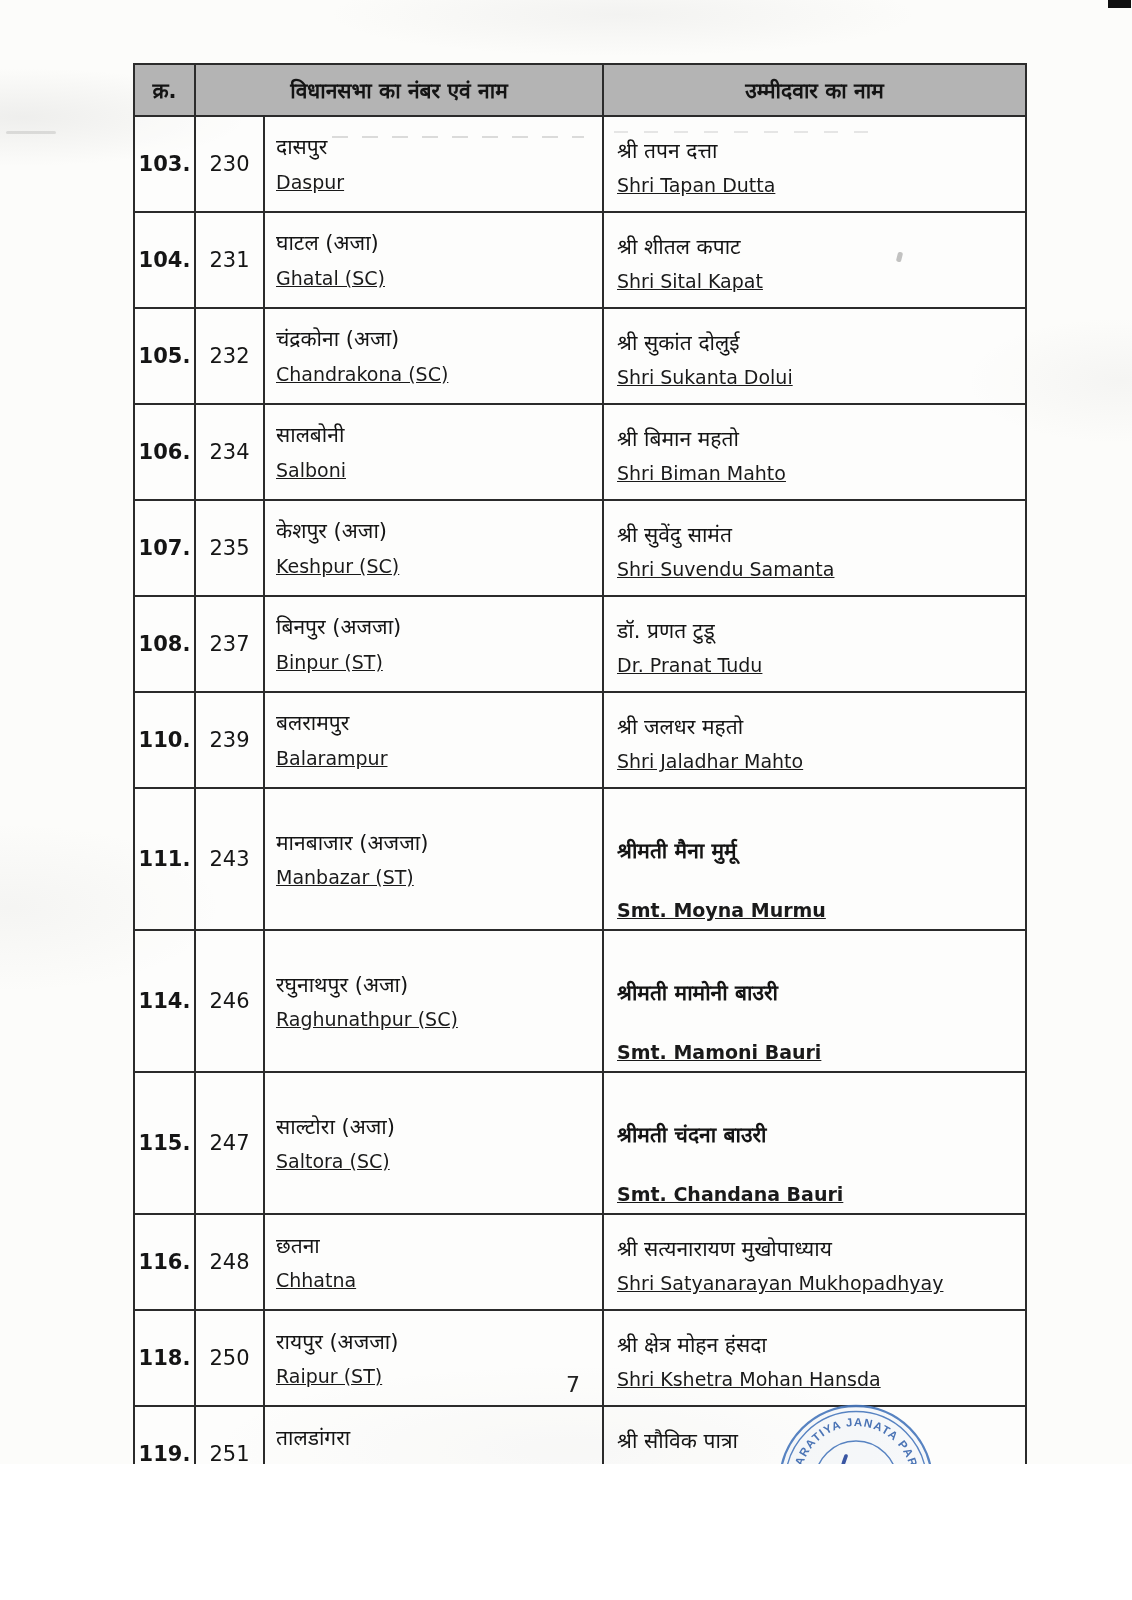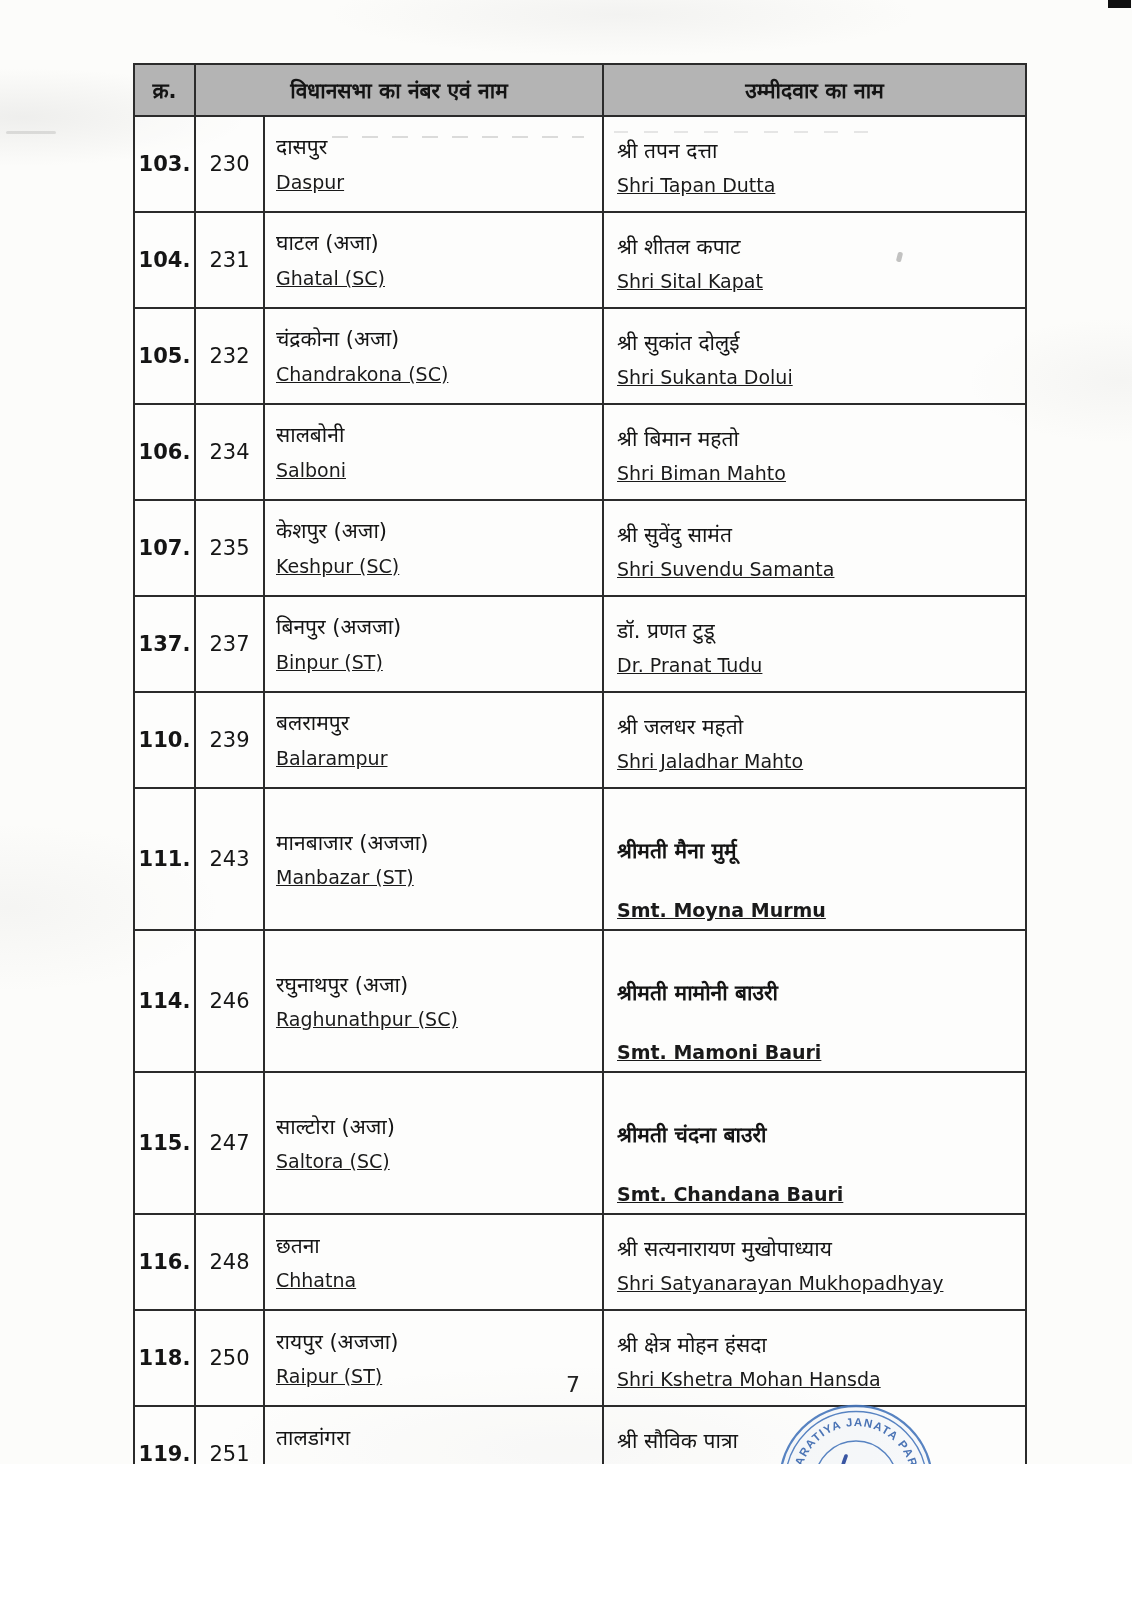--- a/index.html
+++ b/index.html
@@ -138,21 +138,21 @@
         <div class="hi">केशपुर (अजा)</div>
         <div class="en">Keshpur (SC)</div>
       </td>
       <td class="c-cand">
         <div class="hi">श्री सुवेंदु सामंत</div>
         <div class="en">Shri Suvendu Samanta</div>
       </td>
     </tr>
 
     <tr>
-      <td class="c-serial">137.</td>
+      <td class="c-serial">108.</td>
       <td class="c-num">237</td>
       <td class="c-name">
         <div class="hi">बिनपुर (अजजा)</div>
         <div class="en">Binpur (ST)</div>
       </td>
       <td class="c-cand">
         <div class="hi">डॉ. प्रणत टुडू</div>
         <div class="en">Dr. Pranat Tudu</div>
       </td>
     </tr>

